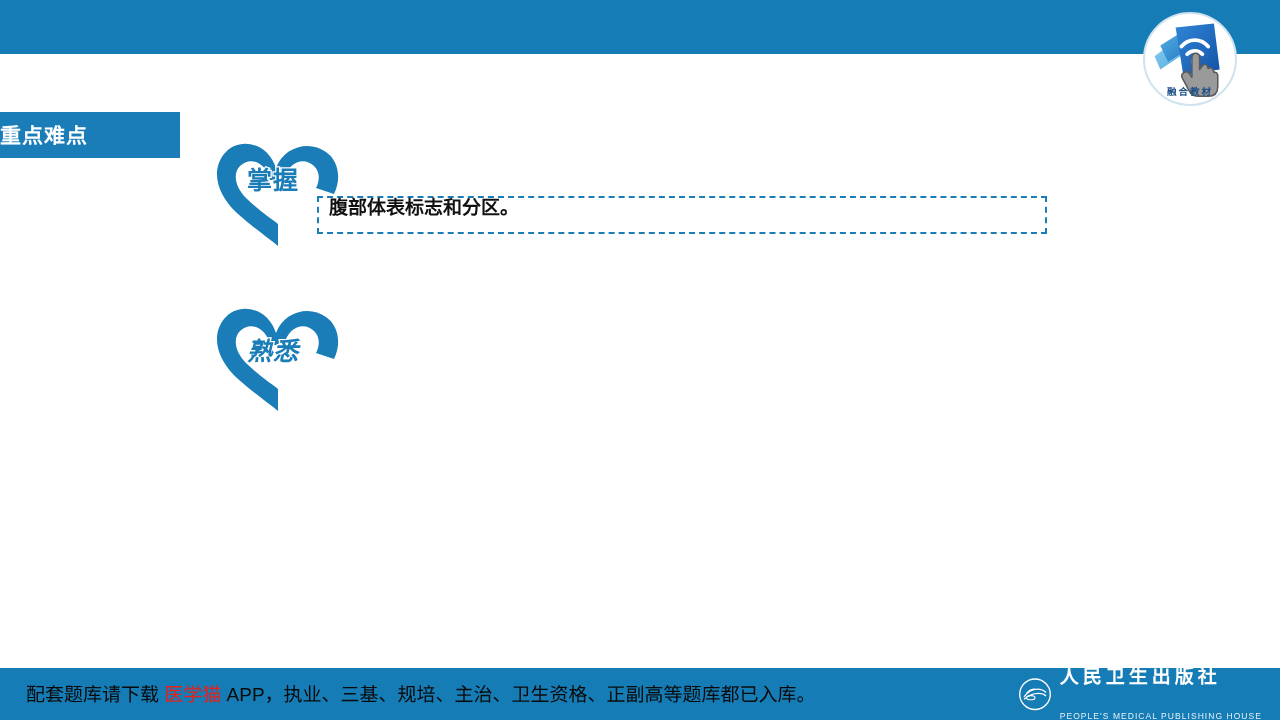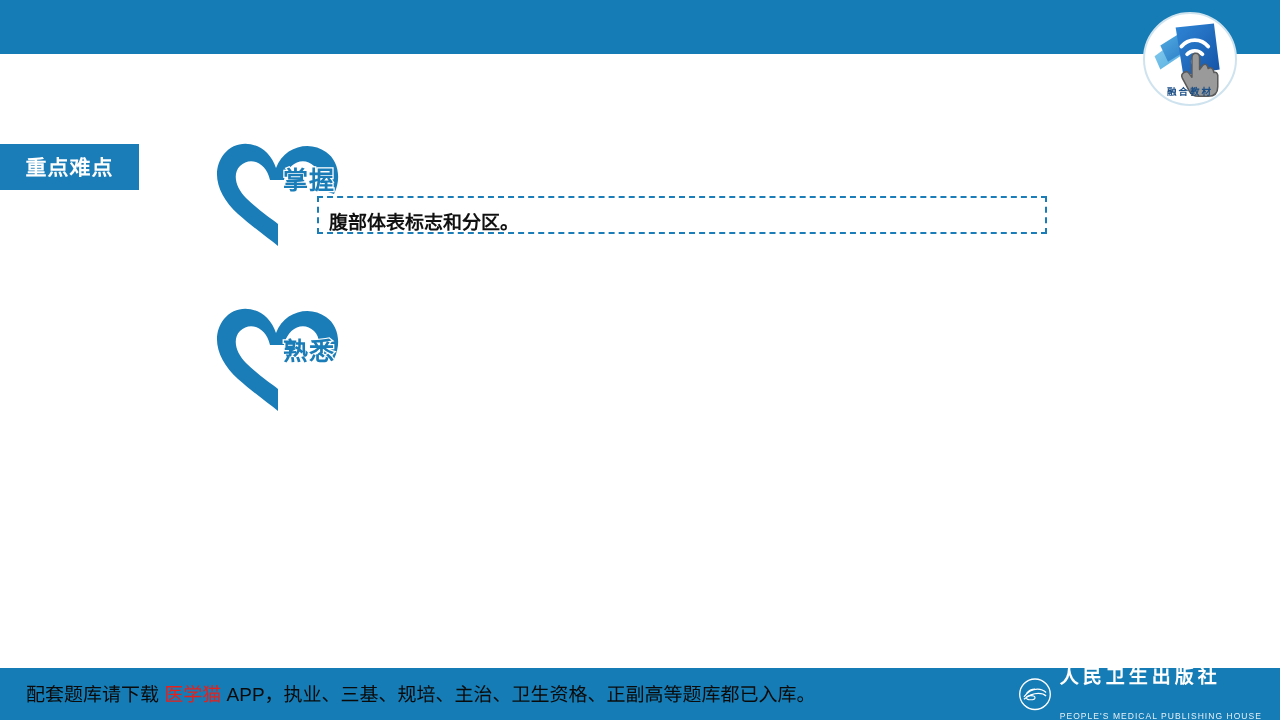--- a/index.html
+++ b/index.html
@@ -54,27 +54,25 @@
     color: #1b4f86;
     letter-spacing: 2px;
     line-height: 1;
   }
 
   
   .section-tag {
     position: absolute;
     left: 0;
     top: 112px;
-    width: 139px;
+    width: 180px;
     height: 46px;
     background: #1B7DB8;
     display: flex;
     align-items: center;
-    justify-content: center;
-    margin-top: 32px;
   }
   .section-tag-label {
     color: #ffffff;
     font-size: 21px;
     font-weight: bold;
     letter-spacing: 1px;
     line-height: 1;
   }
 
   
@@ -105,36 +103,36 @@
     left: 247px;
     top: 40px;
     font-size: 25px;
     font-weight: bold;
     color: #1B7DB8;
     line-height: 1;
     letter-spacing: 1px;
     -webkit-text-stroke: 2.5px #ffffff;
     paint-order: stroke fill;
     white-space: nowrap;
-    margin-left: 36px;
   }
   .objective.row-1 .heart-label {
     top: 46px;
+    font-style: italic;
   }
 
   .dashed-box {
     position: absolute;
     left: 317px;
     top: 68px;
     width: 730px;
     height: 38px;
     border: 2px dashed #1B7DB8;
     box-sizing: border-box;
     display: flex;
-    align-items: flex-end;
+    align-items: flex-start;
   }
   .objective.row-1 .dashed-box {
     top: 70px;
   }
   .dashed-text {
     font-size: 19px;
     font-weight: bold;
     color: #111111;
     padding-left: 10px;
     line-height: 1;

